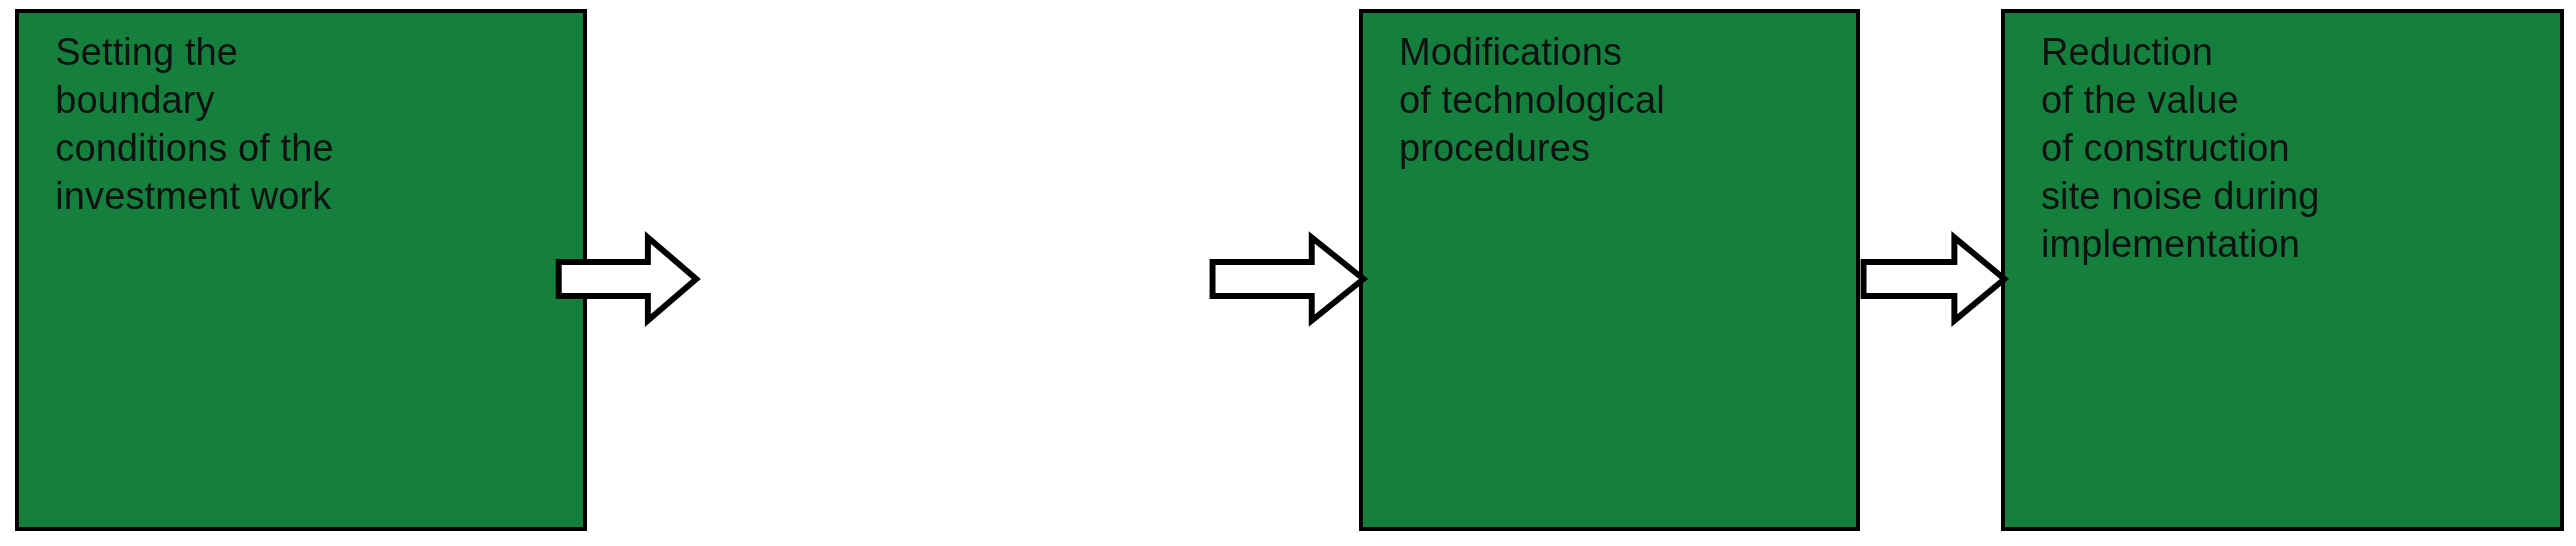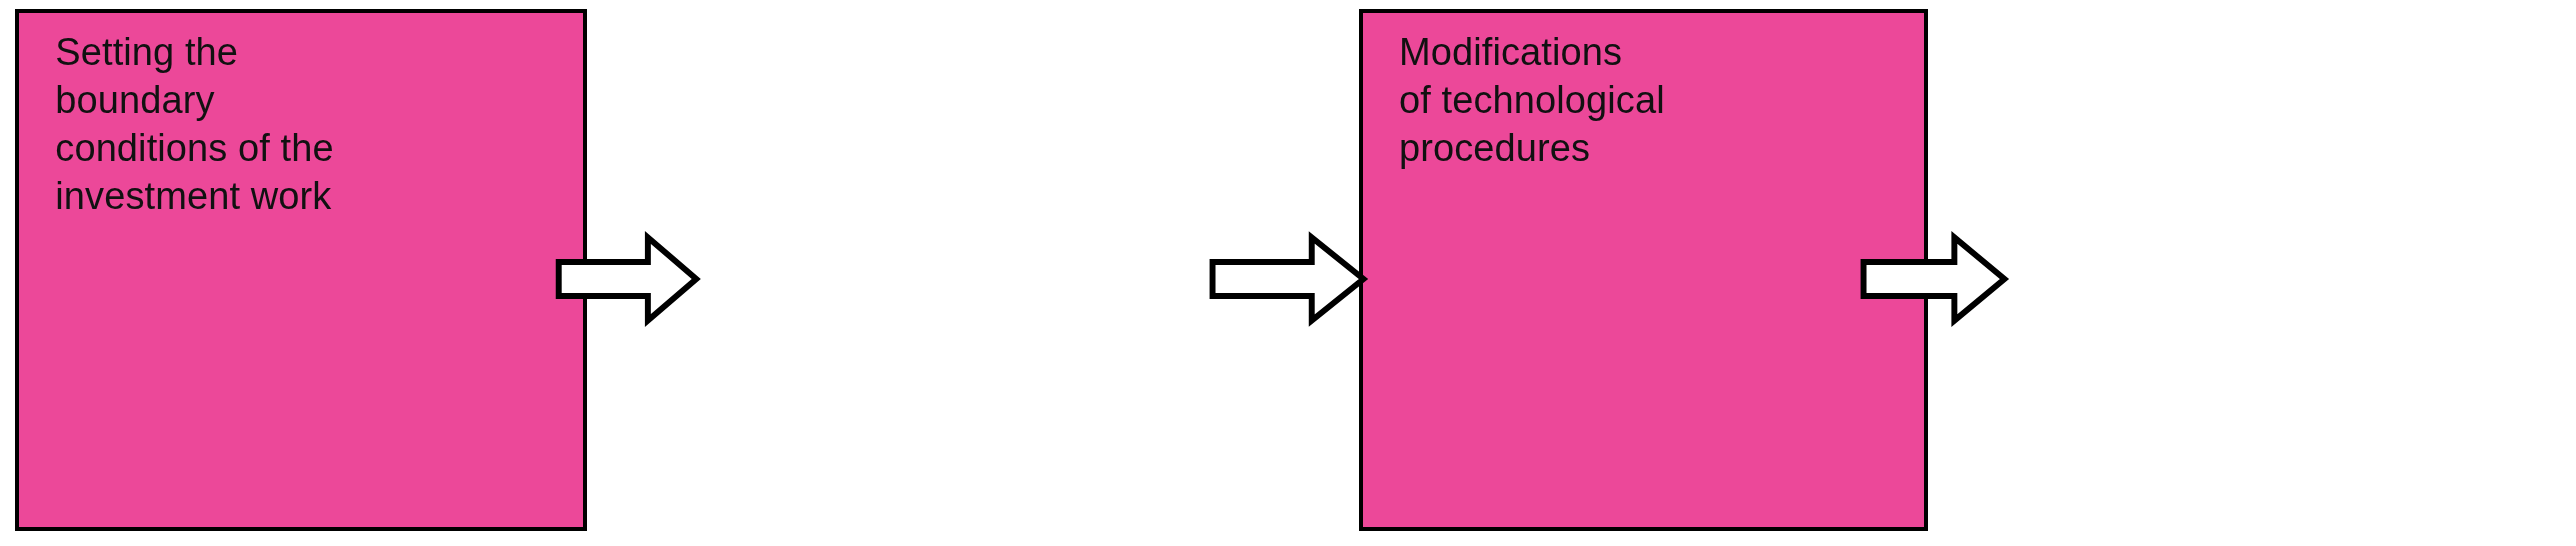--- a/index.html
+++ b/index.html
@@ -14,21 +14,21 @@
   #canvas {
     position: relative;
     width: 2576px;
     height: 546px;
     background: #ffffff;
     overflow: hidden;
   }
   .flow-box {
     position: absolute;
     box-sizing: border-box;
-    background: #ec4899;
+    background: #15803d;
     border: 4.2px solid #000000;
     z-index: 2;
   }
   .box-text {
     position: absolute;
     left: 36px;
     top: 15.3px;
     right: 5.1px;
     font-family: "Liberation Sans", sans-serif;
     font-size: 38px;
@@ -64,27 +64,34 @@
     </svg>
   </div>
 
 
   <div class="arrow-wrap" style="left:1210px; top:234px; width:156px; height:90px;">
     <svg width="156" height="90" viewBox="0 0 184 106" aria-hidden="true">
       <polygon points="3,33 120,33 120,4 181,53 120,102 120,73 3,73" fill="#ffffff" stroke="#000000" stroke-width="7" stroke-linejoin="miter" stroke-miterlimit="10"></polygon>
     </svg>
   </div>
 
-  <div class="flow-box" style="left:1359px; top:8.5px; width:569px; height:522px;">
+  <div class="flow-box" style="left:1359px; top:8.5px; width:501px; height:522px;">
     <div class="box-text">Modifications
 of technological
 procedures</div>
   </div>
 
   <div class="arrow-wrap" style="left:1861px; top:234px; width:146px; height:90px;">
     <svg width="146" height="90" viewBox="0 0 172 106" aria-hidden="true">
       <polygon points="3,33 110,33 110,4 169,53 110,102 110,73 3,73" fill="#ffffff" stroke="#000000" stroke-width="7" stroke-linejoin="miter" stroke-miterlimit="10"></polygon>
     </svg>
   </div>
 
+  <div class="flow-box" style="left:2001px; top:8.5px; width:563px; height:522px;">
+    <div class="box-text">Reduction
+of the value
+of construction
+site noise during
+implementation</div>
+  </div>
 
 </div>
 
 
 </body></html>

